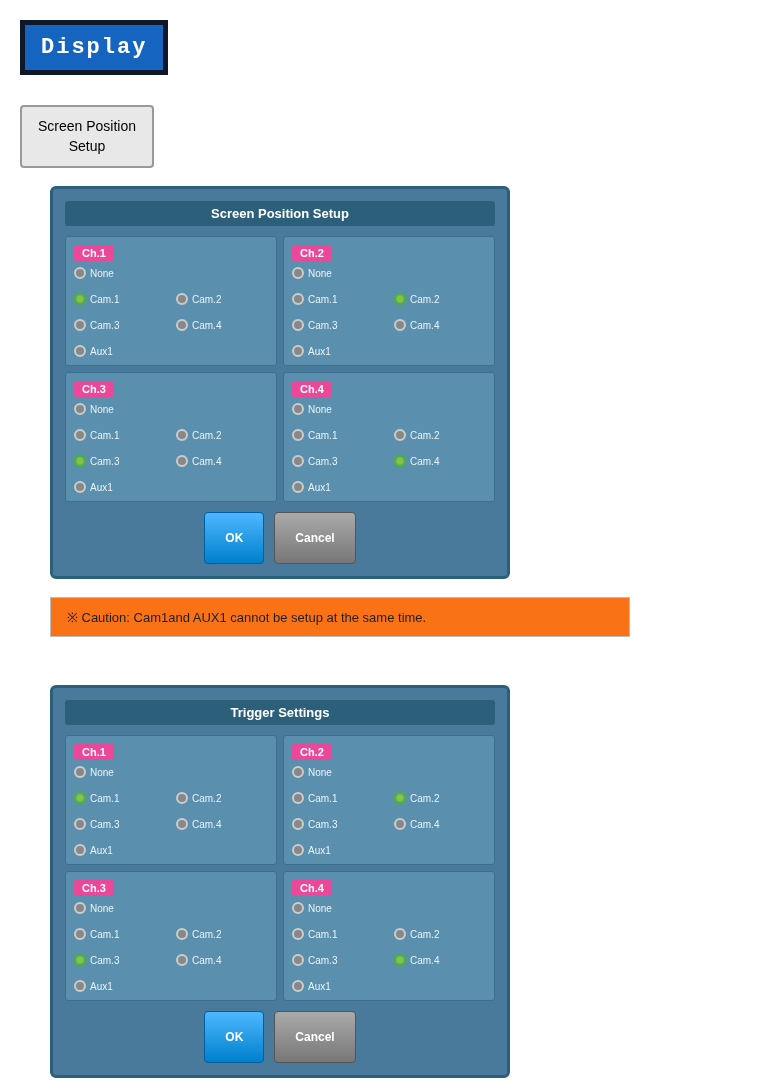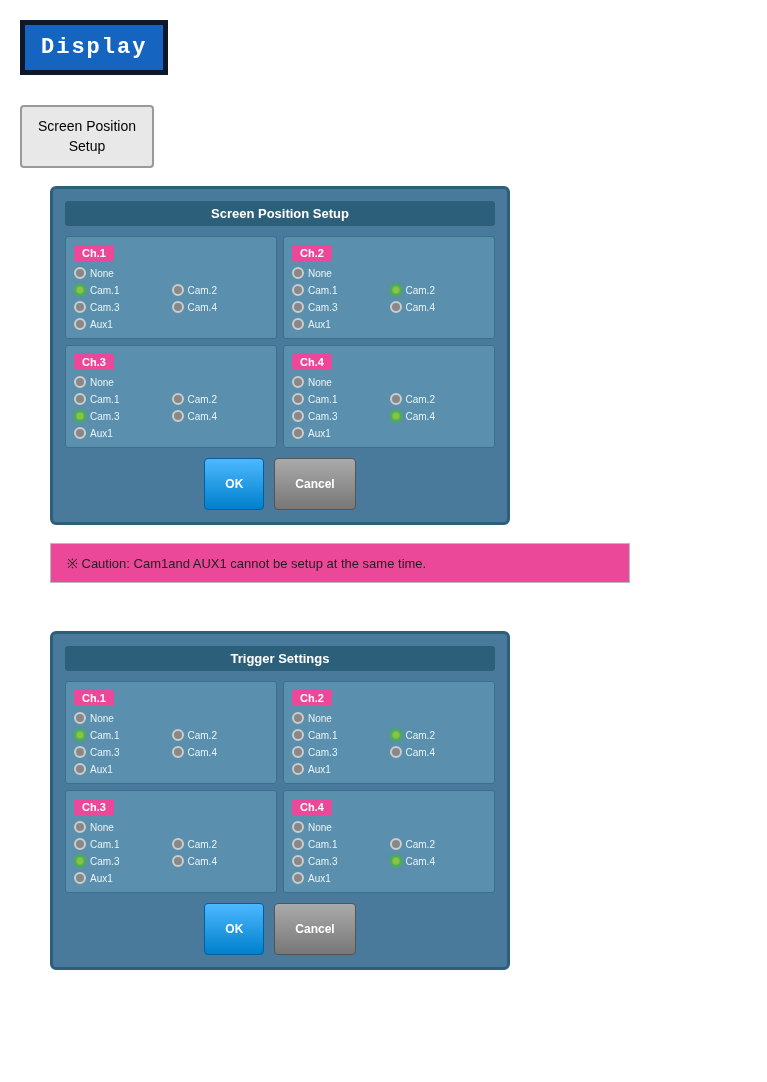--- a/index.html
+++ b/index.html
@@ -104,21 +104,21 @@
     .radio-row {
       display: flex;
       align-items: center;
       gap: 4px;
       margin: 2px 0;
     }
 
     .radio-group {
       display: grid;
       grid-template-columns: 1fr 1fr;
-      gap: 1px;
+      gap: 10px;
     }
 
     .radio-circle {
       width: 12px;
       height: 12px;
       border-radius: 50%;
       border: 2px solid #ccc;
       background: #888;
       display: inline-flex;
       align-items: center;
@@ -155,21 +155,21 @@
       cursor: pointer;
     }
 
     .dialog-btn.cancel {
       background: linear-gradient(to bottom, #aaa, #777);
       border-color: #555;
     }
 
     
     .caution-box {
-      background: #ec4899;
+      background: #f97316;
       border: 1px solid #bbb;
       padding: 10px 16px;
       font-size: 13px;
       color: #222;
       margin-left: 30px;
       margin-bottom: 30px;
       width: 580px;
     }
   </style>
 </head>

